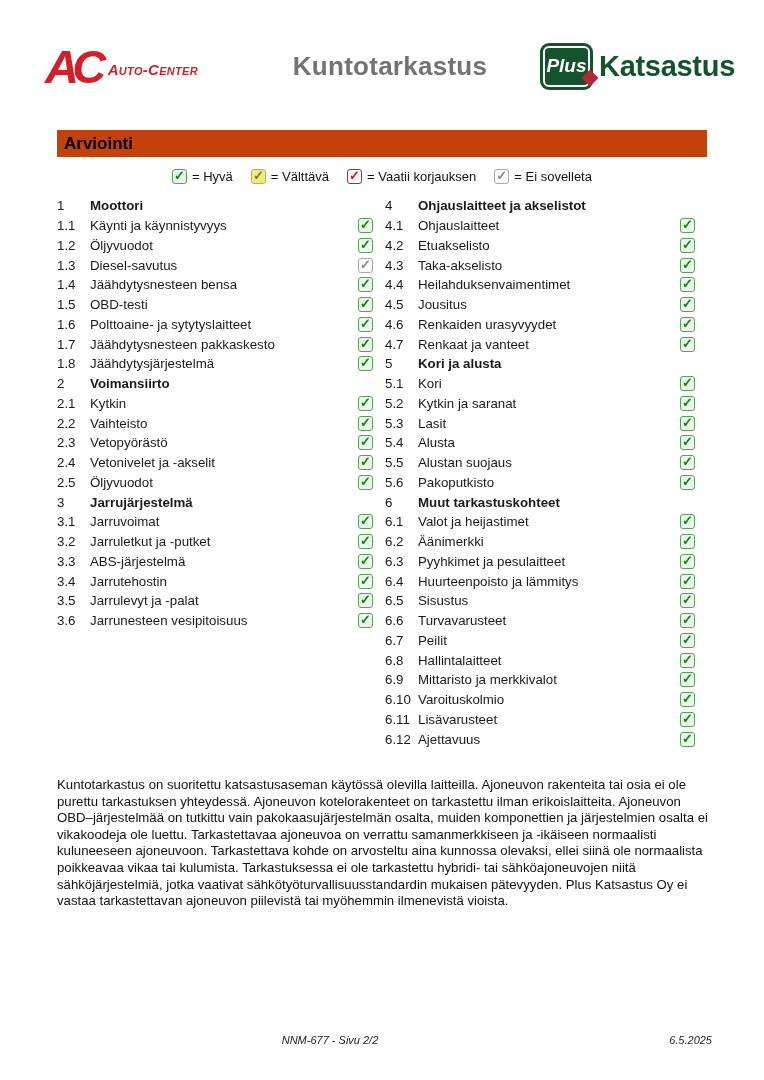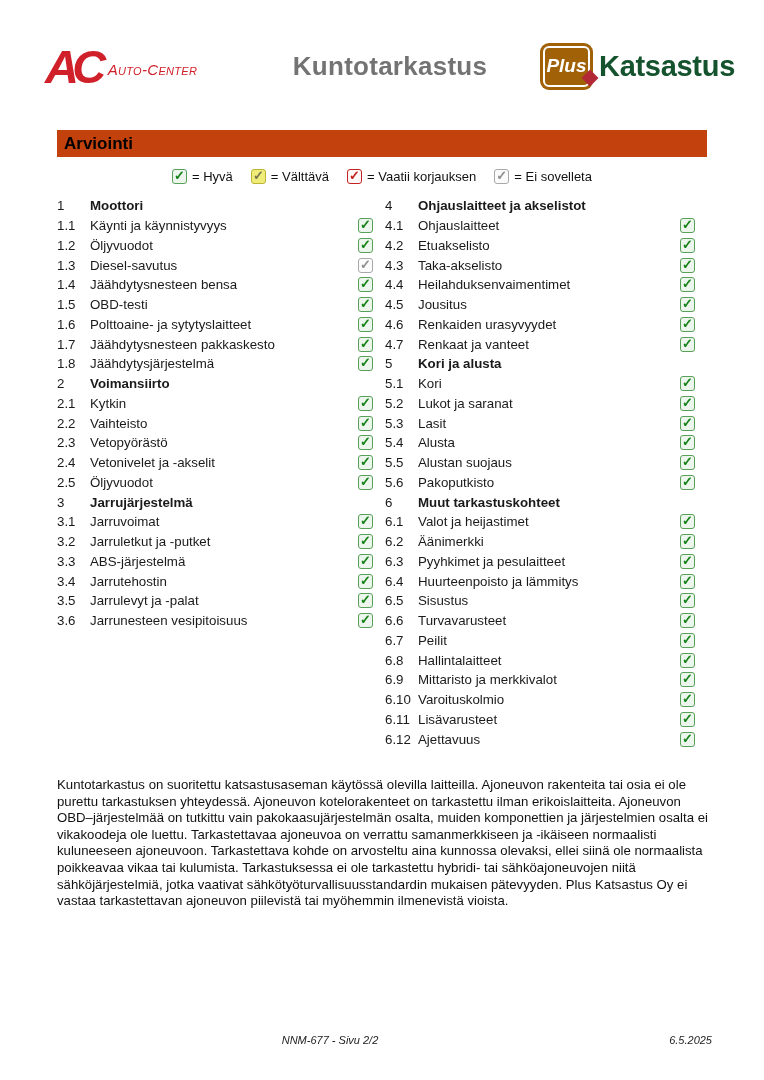--- a/index.html
+++ b/index.html
@@ -9,25 +9,25 @@
     background:#ffffff; overflow:hidden;
     font-family:"Liberation Sans", sans-serif; color:#1a1a1a;
   }
 
   
   .header { position:absolute; top:36px; left:45px; right:29px; height:60px;
             display:flex; align-items:center; justify-content:space-between; }
   .ac-logo { display:flex; align-items:center; width:195px; }
   .ac-mono { font-size:47px; font-weight:bold; font-style:italic;
              color:#d0202a; letter-spacing:-0.14em; line-height:1; padding-right:8px; }
-  .ac-name { font-size:15px; font-weight:normal; font-style:italic;
+  .ac-name { font-size:15px; font-weight:bold; font-style:italic;
              font-variant:small-caps; letter-spacing:0.02em; color:#d0202a; margin-top:6px; }
   .doc-title { font-size:26px; font-weight:bold; color:#737373; letter-spacing:0.01em; }
   .plus-logo { display:flex; align-items:center; width:195px; justify-content:flex-end; }
-  .plus-box { position:relative; width:67px; height:47px; background:#a16207;
+  .plus-box { position:relative; width:67px; height:47px; background:#14532d;
               border-radius:9px; display:flex; align-items:center; justify-content:center; }
   .plus-box::before { content:""; position:absolute; inset:3px; border:2px solid #fff;
               border-radius:6px; }
   .plus-box::after { content:""; position:absolute; right:-3px; bottom:6px; width:12px; height:12px;
               background:#b32837; transform:rotate(45deg); }
   .plus-word { position:relative; z-index:1; color:#fff; font-size:19px;
               font-weight:bold; font-style:italic; }
   .plus-name { font-size:29px; font-weight:bold; color:#14532d; margin-left:6px; letter-spacing:-0.01em; }
 
   
@@ -309,21 +309,21 @@
         </div>
 
         <div class="row">
           <span class="num">5.1</span>
           <span class="label">Kori</span>
           <span class="checkbox good"></span>
         </div>
 
         <div class="row">
           <span class="num">5.2</span>
-          <span class="label">Lukot ja saranat</span>
+          <span class="label">Kytkin ja saranat</span>
           <span class="checkbox good"></span>
         </div>
 
         <div class="row">
           <span class="num">5.3</span>
           <span class="label">Lasit</span>
           <span class="checkbox good"></span>
         </div>
 
         <div class="row">

